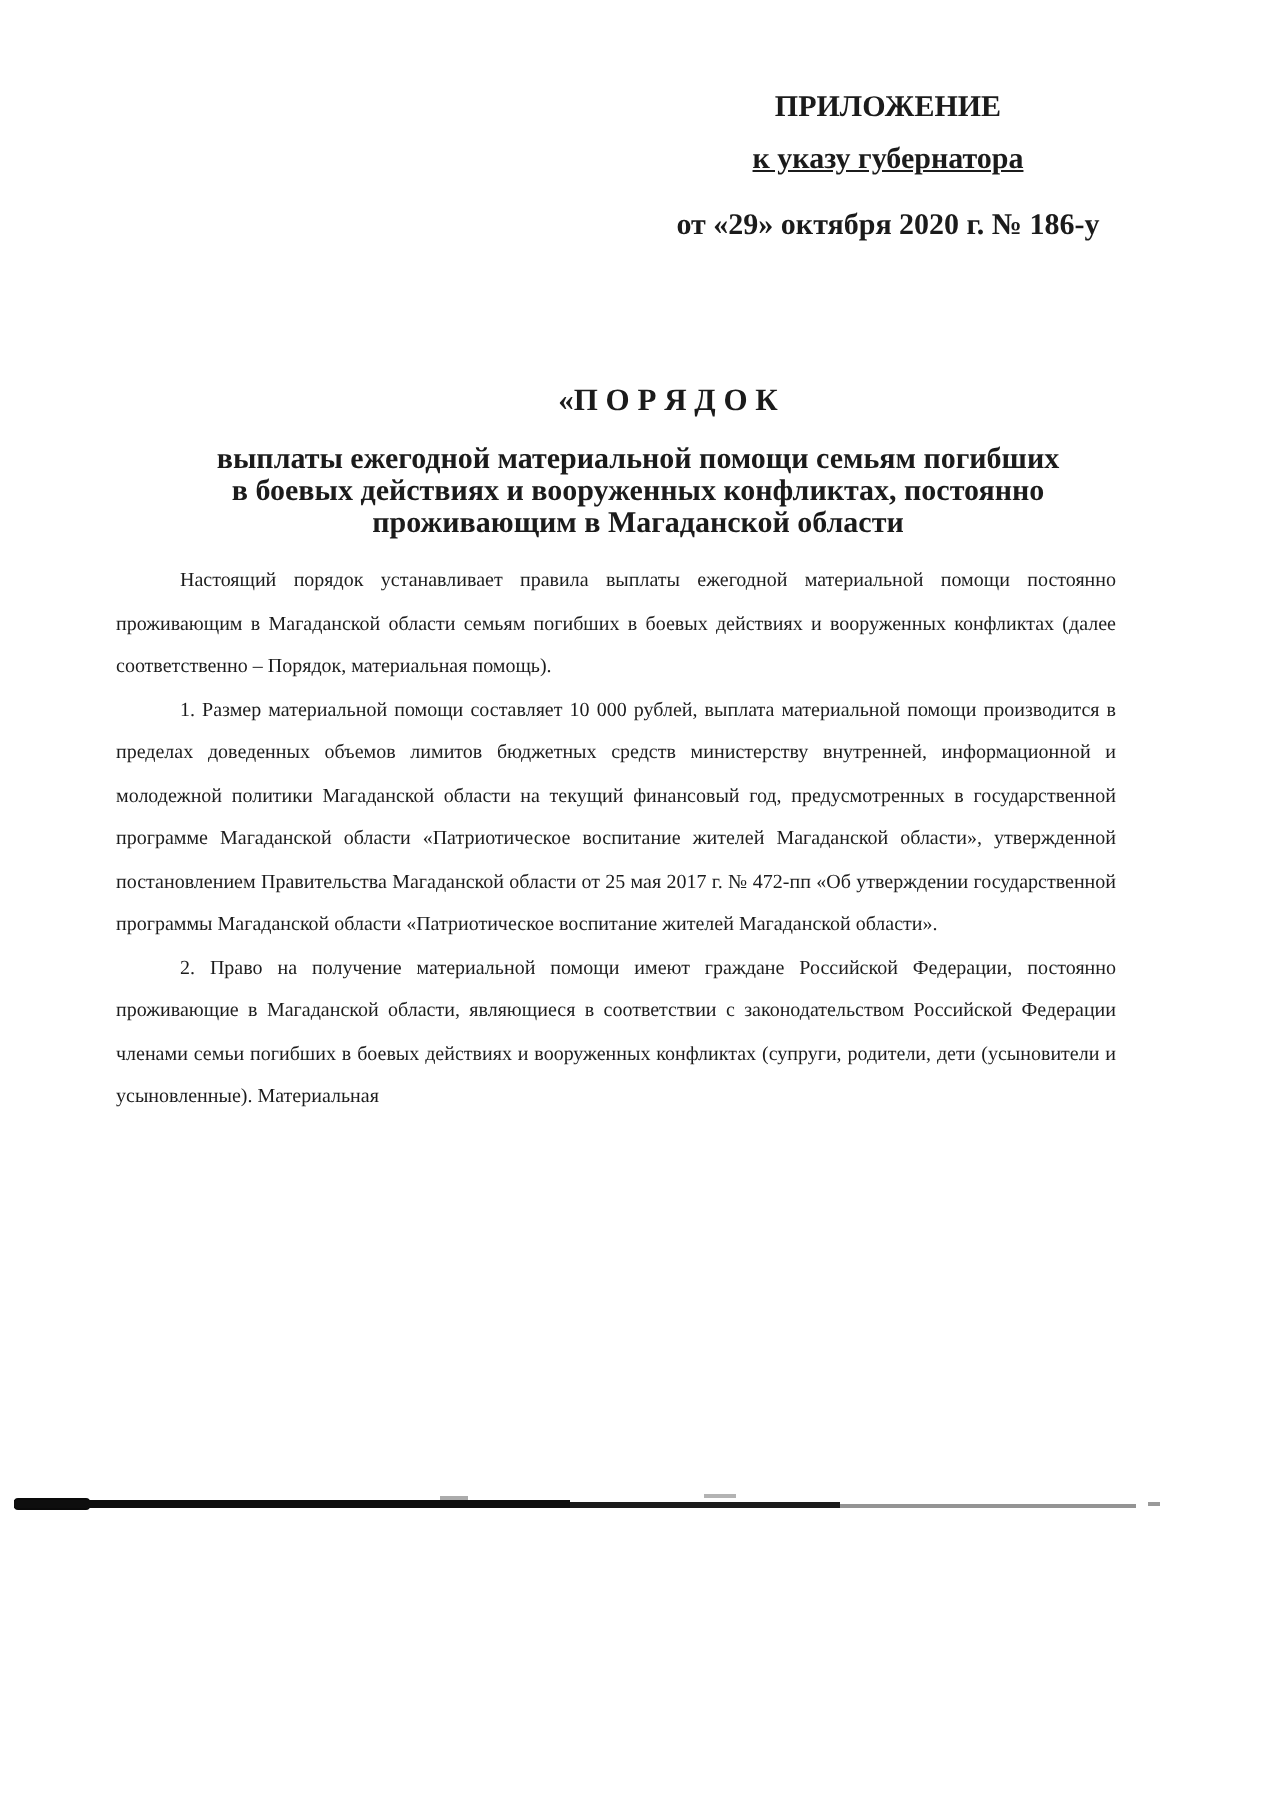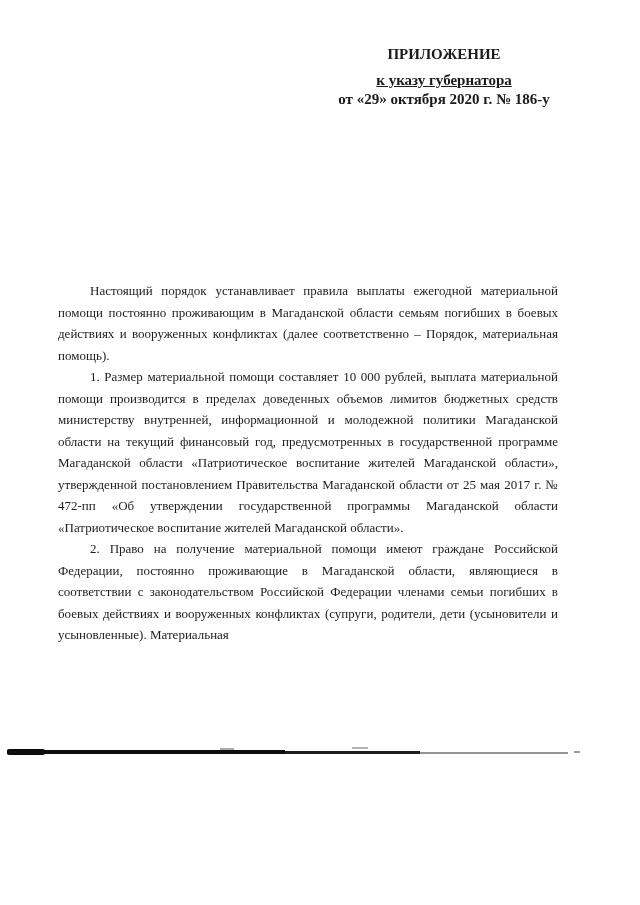--- a/index.html
+++ b/index.html
@@ -27,21 +27,21 @@
     font-weight: bold;
     font-size: 15px;
     line-height: 16px;
   }
   .appendix-header .decree-ref {
     margin-top: 10px;
     line-height: 17px;
     text-decoration: underline;
   }
   .appendix-header .decree-date {
-    margin-top: 2px;
+    margin-top: 16px;
     line-height: 17px;
     white-space: nowrap;
   }
 
   
   .title-block {
     position: absolute;
     left: 58px;
     top: 192px;
     width: 500px;
@@ -62,21 +62,21 @@
     font-size: 15px;
     line-height: 16px;
   }
 
   
   .body-text {
     position: absolute;
     left: 58px;
     top: 280px;
     width: 500px;
-    font-size: 13px;
+    font-size: 10px;
     line-height: 21.5px;
     text-align: justify;
     color: #1c1c1c;
   }
   .body-text p {
     margin: 0;
     text-indent: 32px;
   }
 
   
@@ -95,20 +95,28 @@
 <div class="page">
 
   <div class="appendix-header">
     <div>ПРИЛОЖЕНИЕ</div>
     <div class="decree-ref">
       <div>к указу губернатора</div>
     </div>
     <div class="decree-date">от «29» октября 2020 г. № 186-у</div>
   </div>
 
+  <div class="title-block">
+    <div class="title-main">«П О Р Я Д О К</div>
+    <div class="title-sub">
+      <div>выплаты ежегодной материальной помощи семьям погибших</div>
+      <div>в боевых действиях и вооруженных конфликтах, постоянно</div>
+      <div>проживающим в Магаданской области</div>
+    </div>
+  </div>
 
   <div class="body-text">
     <p>Настоящий порядок устанавливает правила выплаты ежегодной материальной помощи постоянно проживающим в Магаданской области семьям погибших в боевых действиях и вооруженных конфликтах (далее соответственно – Порядок, материальная помощь).</p>
     <p>1. Размер материальной помощи составляет 10 000 рублей, выплата материальной помощи производится в пределах доведенных объемов лимитов бюджетных средств министерству внутренней, информационной и молодежной политики Магаданской области на текущий финансовый год, предусмотренных в государственной программе Магаданской области «Патриотическое воспитание жителей Магаданской области», утвержденной постановлением Правительства Магаданской области от 25 мая 2017 г. № 472-пп «Об утверждении государственной программы Магаданской области «Патриотическое воспитание жителей Магаданской области».</p>
     <p>2. Право на получение материальной помощи имеют граждане Российской Федерации, постоянно проживающие в Магаданской области, являющиеся в соответствии с законодательством Российской Федерации членами семьи погибших в боевых действиях и вооруженных конфликтах (супруги, родители, дети (усыновители и усыновленные). Материальная</p>
   </div>
 
   <div class="scan-seg seg-blob"></div>
   <div class="scan-seg seg-a"></div>
   <div class="scan-seg seg-b"></div>

